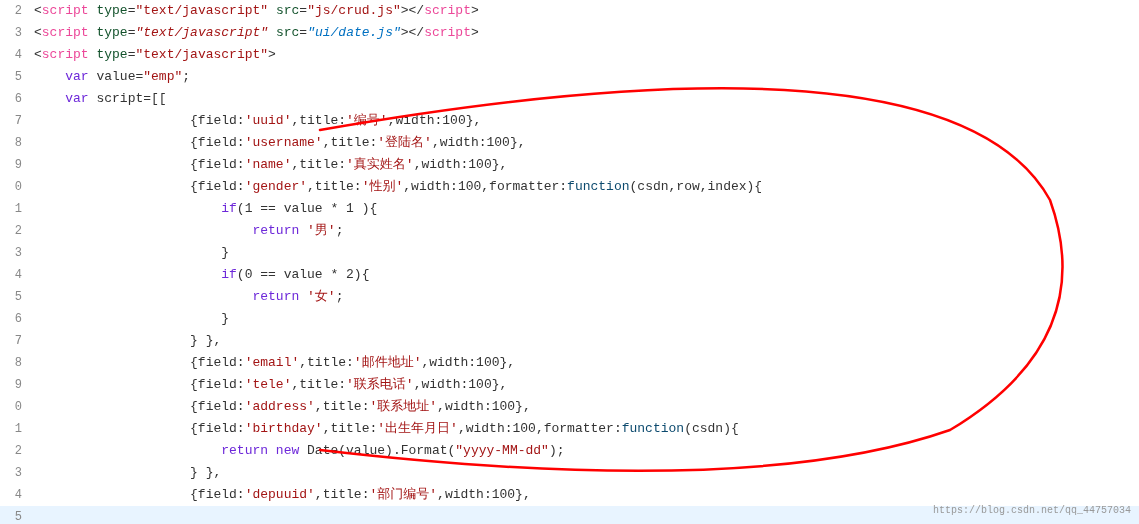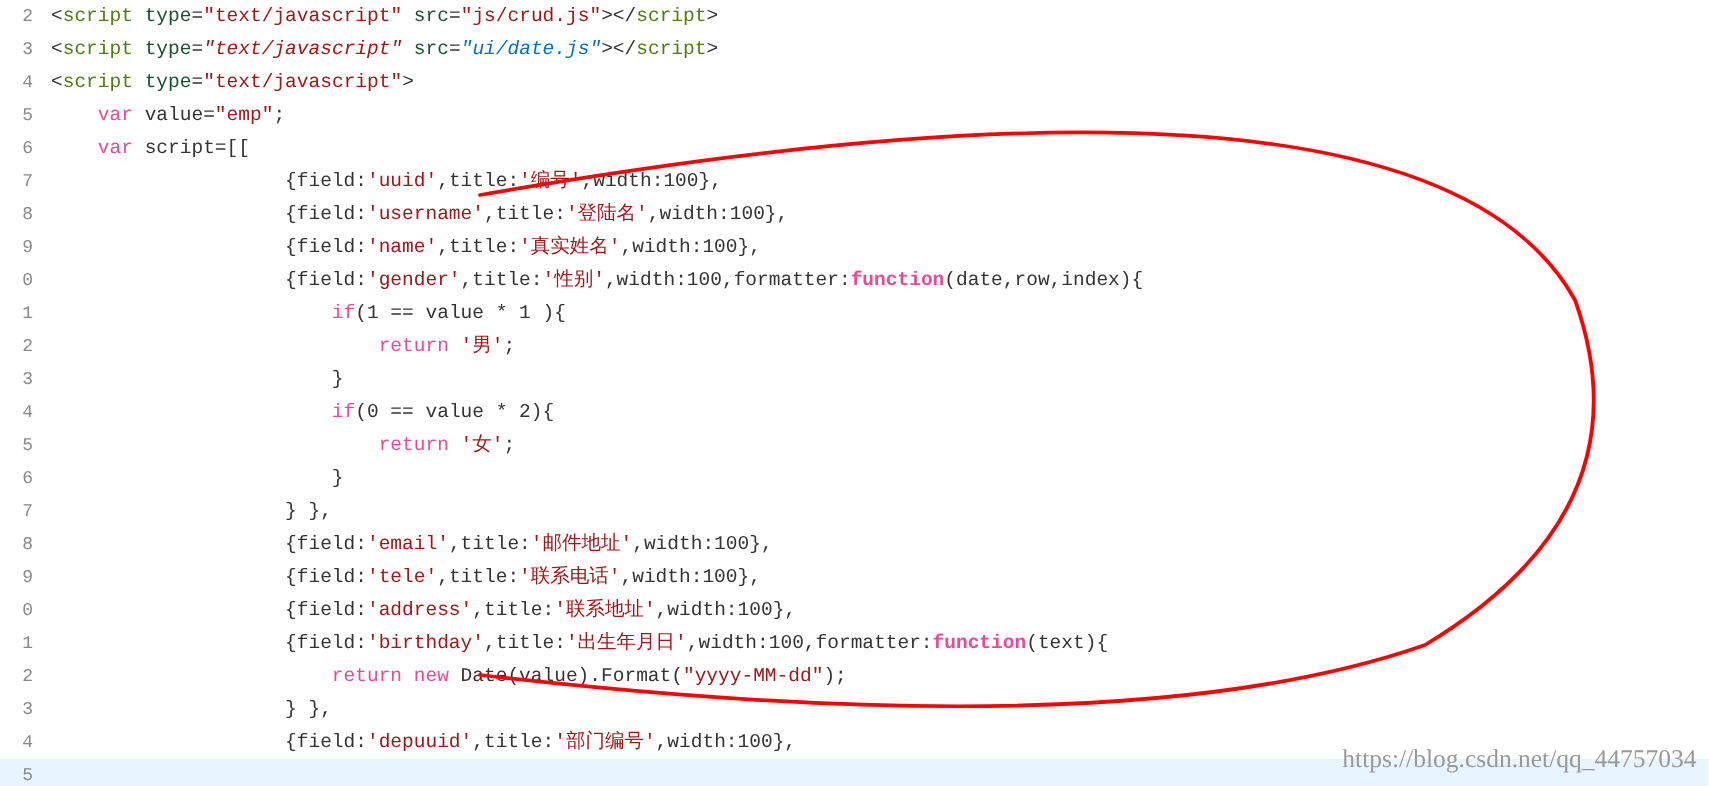--- a/index.html
+++ b/index.html
@@ -39,24 +39,24 @@
       color: #888;
       user-select: none;
       font-size: 12px;
     }
     .line-content {
       flex: 1;
       padding-left: 4px;
       white-space: pre;
     }
     
-    .kw { color: #ec4899; font-weight: normal; } 
-    .kw-bold { color: #ec4899; font-weight: bold; }
+    .kw { color: #6d28d9; font-weight: normal; } 
+    .kw-bold { color: #0c4a6e; font-weight: normal; }
     .str { color: #a31515; } 
-    .tag { color: #4d7c0f; } 
+    .tag { color: #ec4899; } 
     .attr { color: #14532d; }
     .plain { color: #333; }
     .italic-blue { color: #0070c1; font-style: italic; }
     .italic-str { color: #a31515; font-style: italic; }
 
     
     .annotation-svg {
       position: absolute;
       top: 0;
       left: 0;
@@ -65,22 +65,22 @@
       pointer-events: none;
       z-index: 10;
     }
 
     
     .watermark {
       position: absolute;
       bottom: 8px;
       right: 8px;
       color: #999;
-      font-size: 17px;
-      font-family: Liberation Serif, serif;
+      font-size: 10px;
+      font-family: Liberation Mono, monospace;
     }
   </style>
 </head>
 <body>
 
 <div class="code-container">
   <div class="code-lines" id="code-lines">
   <div class="line">
         <span class="line-num">2</span>
         <span class="line-content"><span class="plain">&lt;</span><span class="tag">script</span><span class="plain"> </span><span class="attr">type</span><span class="plain">=</span><span class="str">"text/javascript"</span><span class="plain"> </span><span class="attr">src</span><span class="plain">=</span><span class="str">"js/crud.js"</span><span class="plain">&gt;&lt;/</span><span class="tag">script</span><span class="plain">&gt;</span></span>
@@ -108,21 +108,21 @@
       <div class="line">
         <span class="line-num">8</span>
         <span class="line-content"><span class="plain">                    {field:</span><span class="str">'username'</span><span class="plain">,title:</span><span class="str">'登陆名'</span><span class="plain">,width:100},</span></span>
       </div>
       <div class="line">
         <span class="line-num">9</span>
         <span class="line-content"><span class="plain">                    {field:</span><span class="str">'name'</span><span class="plain">,title:</span><span class="str">'真实姓名'</span><span class="plain">,width:100},</span></span>
       </div>
       <div class="line">
         <span class="line-num">0</span>
-        <span class="line-content"><span class="plain">                    {field:</span><span class="str">'gender'</span><span class="plain">,title:</span><span class="str">'性别'</span><span class="plain">,width:100,formatter:</span><span class="kw-bold">function</span><span class="plain">(date,row,index){</span></span>
+        <span class="line-content"><span class="plain">                    {field:</span><span class="str">'gender'</span><span class="plain">,title:</span><span class="str">'性别'</span><span class="plain">,width:100,formatter:</span><span class="kw-bold">function</span><span class="plain">(csdn,row,index){</span></span>
       </div>
       <div class="line">
         <span class="line-num">1</span>
         <span class="line-content"><span class="plain">                        </span><span class="kw">if</span><span class="plain">(1 == value * 1 ){</span></span>
       </div>
       <div class="line">
         <span class="line-num">2</span>
         <span class="line-content"><span class="plain">                            </span><span class="kw">return</span><span class="plain"> </span><span class="str">'男'</span><span class="plain">;</span></span>
       </div>
       <div class="line">
@@ -152,21 +152,21 @@
       <div class="line">
         <span class="line-num">9</span>
         <span class="line-content"><span class="plain">                    {field:</span><span class="str">'tele'</span><span class="plain">,title:</span><span class="str">'联系电话'</span><span class="plain">,width:100},</span></span>
       </div>
       <div class="line">
         <span class="line-num">0</span>
         <span class="line-content"><span class="plain">                    {field:</span><span class="str">'address'</span><span class="plain">,title:</span><span class="str">'联系地址'</span><span class="plain">,width:100},</span></span>
       </div>
       <div class="line">
         <span class="line-num">1</span>
-        <span class="line-content"><span class="plain">                    {field:</span><span class="str">'birthday'</span><span class="plain">,title:</span><span class="str">'出生年月日'</span><span class="plain">,width:100,formatter:</span><span class="kw-bold">function</span><span class="plain">(text){</span></span>
+        <span class="line-content"><span class="plain">                    {field:</span><span class="str">'birthday'</span><span class="plain">,title:</span><span class="str">'出生年月日'</span><span class="plain">,width:100,formatter:</span><span class="kw-bold">function</span><span class="plain">(csdn){</span></span>
       </div>
       <div class="line">
         <span class="line-num">2</span>
         <span class="line-content"><span class="plain">                        </span><span class="kw">return</span><span class="plain"> </span><span class="kw">new</span><span class="plain"> Date(value).Format(</span><span class="str">"yyyy-MM-dd"</span><span class="plain">);</span></span>
       </div>
       <div class="line">
         <span class="line-num">3</span>
         <span class="line-content"><span class="plain">                    } },</span></span>
       </div>
       <div class="line">

